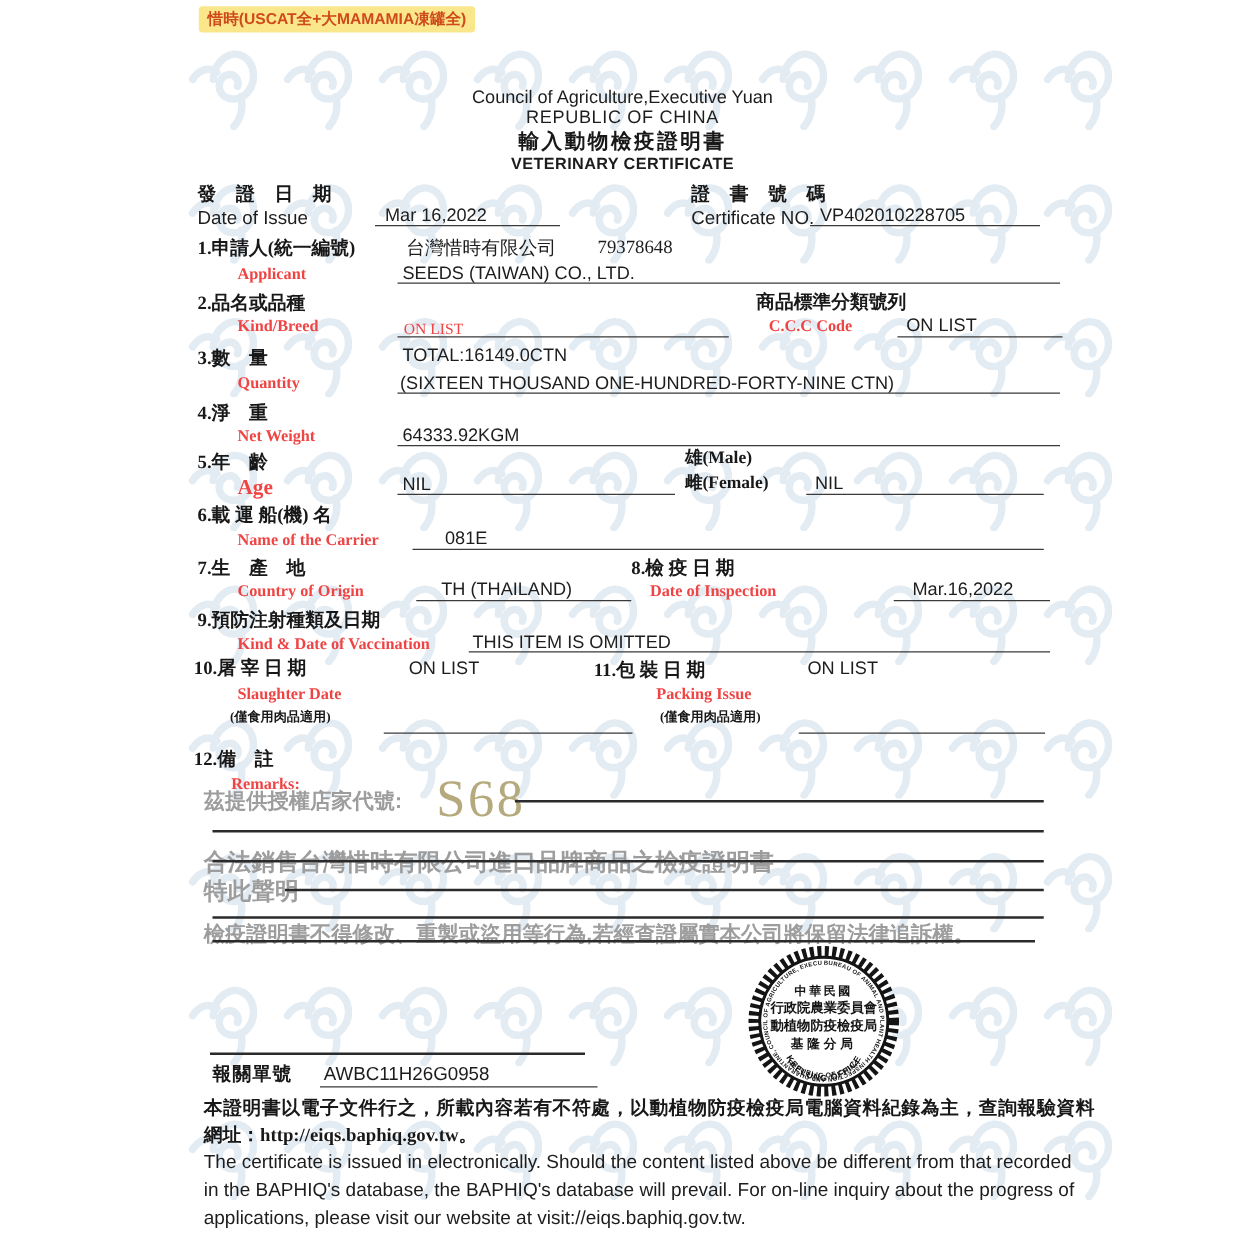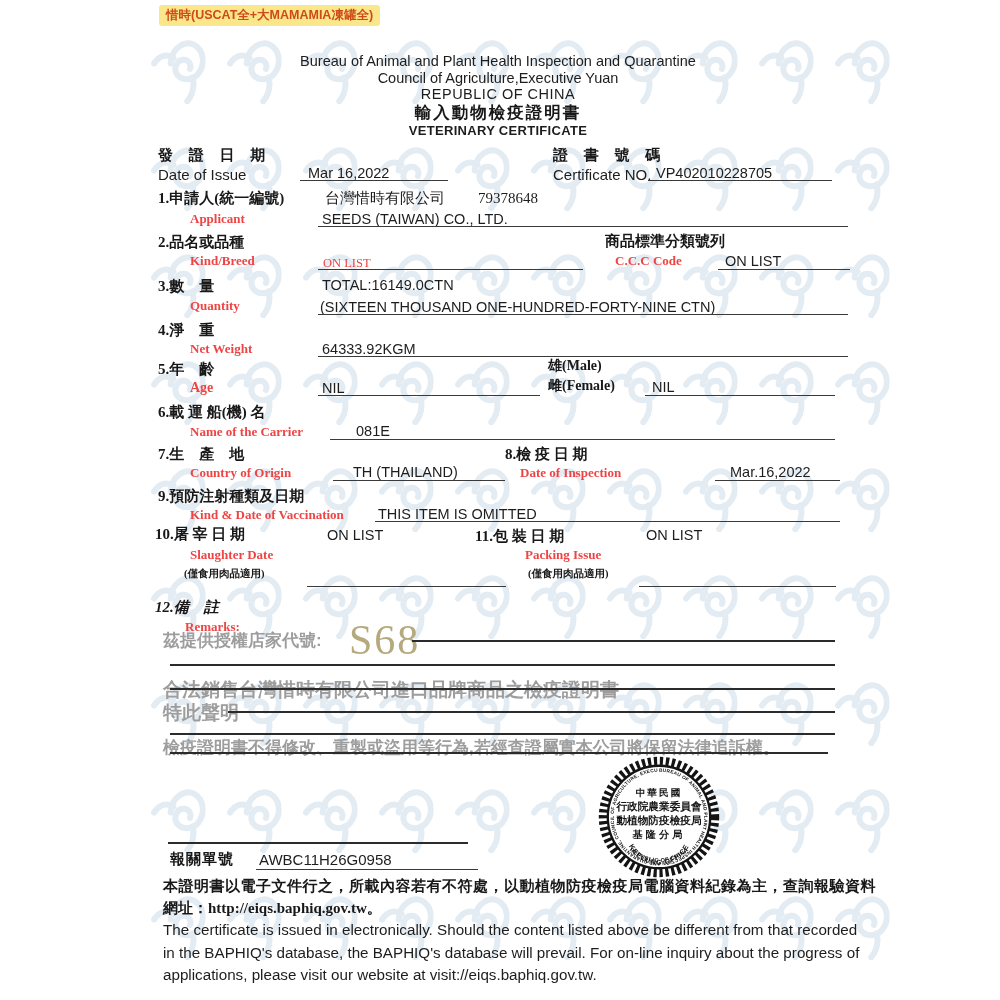--- a/index.html
+++ b/index.html
@@ -305,21 +305,20 @@
       </svg>
       <svg width="56" height="70" viewBox="0 0 60 76" style="position: absolute; left: 834px; top: 890px;">
         <use href="#wm-sym"></use>
       </svg>
     </div>
 
   <div id="content">
 
     <span id="tag" class="abs" style="left: 159px; top: 5px; background: rgb(250, 231, 140); color: rgb(207, 74, 26);">惜時(USCAT全+大MAMAMIA凍罐全)</span>
 
-    <div class="abs hdr sans" style="top:53px;font-size:14.5px;">Bureau of Animal and Plant Health Inspection and Quarantine</div>
     <div class="abs hdr sans" style="top:70px;font-size:14.5px;">Council of Agriculture,Executive Yuan</div>
     <div class="abs hdr sans" style="top:86px;font-size:14.5px;letter-spacing:0.5px;">REPUBLIC OF CHINA</div>
     <div class="abs hdr zh" style="top:102px;font-size:16.5px;letter-spacing:2px;">輸入動物檢疫證明書</div>
     <div class="abs hdr sans" style="top:123px;font-size:13px;font-weight:bold;letter-spacing:0.3px;">VETERINARY CERTIFICATE</div>
 
     <span class="abs zh" style="left:158px;top:146px;font-size:15px;letter-spacing:6px;">發 證 日 期</span>
     <span class="abs sans" style="left:158px;top:166px;font-size:15px;">Date of Issue</span>
     <span class="abs sans" style="left:308px;top:165px;font-size:14.5px;">Mar 16,2022</span>
     <div class="ul" style="left:300px;top:180px;width:148px;"></div>
 
@@ -350,21 +349,21 @@
     <span class="abs sans" style="left:320px;top:299px;font-size:14.5px;">(SIXTEEN THOUSAND ONE-HUNDRED-FORTY-NINE CTN)</span>
     <div class="ul" style="left:318px;top:314px;width:530px;"></div>
 
     <span class="abs zh" style="left:158px;top:321px;font-size:15px;">4.淨　重</span>
     <span class="abs mono" style="left:190px;top:341px;font-size:13px;">Net Weight</span>
     <span class="abs sans" style="left:322px;top:341px;font-size:14.5px;">64333.92KGM</span>
     <div class="ul" style="left:318px;top:356px;width:530px;"></div>
 
     <span class="abs zh" style="left:158px;top:360px;font-size:15px;">5.年　齡</span>
     <span class="abs zh" style="left:548px;top:357px;font-size:14px;">雄(Male)</span>
-    <span class="abs mono" style="left:190px;top:380px;font-size:14px;">Age</span>
+    <span class="abs mono" style="left:190px;top:380px;font-size:17px;">Age</span>
     <span class="abs sans" style="left:322px;top:380px;font-size:14.5px;">NIL</span>
     <div class="ul" style="left:318px;top:395px;width:222px;"></div>
     <span class="abs zh" style="left:548px;top:377px;font-size:14px;">雌(Female)</span>
     <span class="abs sans" style="left:652px;top:379px;font-size:14.5px;">NIL</span>
     <div class="ul" style="left:645px;top:395px;width:190px;"></div>
 
     <span class="abs zh" style="left:158px;top:403px;font-size:15px;">6.載 運 船(機) 名</span>
     <span class="abs mono" style="left:190px;top:424px;font-size:13px;">Name of the Carrier</span>
     <span class="abs sans" style="left:356px;top:423px;font-size:14.5px;">081E</span>
     <div class="ul" style="left:330px;top:439px;width:505px;"></div>
@@ -387,21 +386,21 @@
     <span class="abs sans" style="left:327px;top:527px;font-size:14.5px;">ON LIST</span>
     <span class="abs zh" style="left:475px;top:527px;font-size:15px;">11.包 裝 日 期</span>
     <span class="abs sans" style="left:646px;top:527px;font-size:14.5px;">ON LIST</span>
     <span class="abs mono" style="left:190px;top:547px;font-size:13px;">Slaughter Date</span>
     <span class="abs mono" style="left:525px;top:547px;font-size:13px;">Packing Issue</span>
     <span class="abs zh" style="left:184px;top:567px;font-size:10.5px;">(僅食用肉品適用)</span>
     <span class="abs zh" style="left:528px;top:567px;font-size:10.5px;">(僅食用肉品適用)</span>
     <div class="ul" style="left:307px;top:586px;width:199px;"></div>
     <div class="ul" style="left:639px;top:586px;width:197px;"></div>
 
-    <span class="abs zh" style="left:155px;top:598px;font-size:15px;font-style:italic;">12.備　註</span>
+    <span class="abs zh" style="left:155px;top:598px;font-size:15px;">12.備　註</span>
     <span class="abs mono" style="left:185px;top:619px;font-size:13px;">Remarks:</span>
 
     <span class="abs sans gray" style="left: 163px; top: 629px; font-size: 17px; font-weight: bold; color: rgb(157, 157, 157);">茲提供授權店家代號:</span>
     <span id="auth-code" class="abs serifv" style="left: 349px; top: 616px; font-size: 42px; letter-spacing: 2px; color: rgb(181, 170, 125);">S68</span>
     <div class="ul2" style="left:412px;top:640px;width:423px;"></div>
     <div class="ul2" style="left:170px;top:664px;width:665px;"></div>
     <span class="abs sans gray" style="left: 163px; top: 677px; font-size: 19px; font-weight: bold; color: rgb(157, 157, 157);">合法銷售台灣惜時有限公司進口品牌商品之檢疫證明書</span>
     <div class="ul2" style="left:170px;top:688px;width:665px;"></div>
     <span class="abs sans gray" style="left: 163px; top: 700px; font-size: 19px; font-weight: bold; color: rgb(157, 157, 157);">特此聲明</span>
     <div class="ul2" style="left:228px;top:711px;width:607px;"></div>

